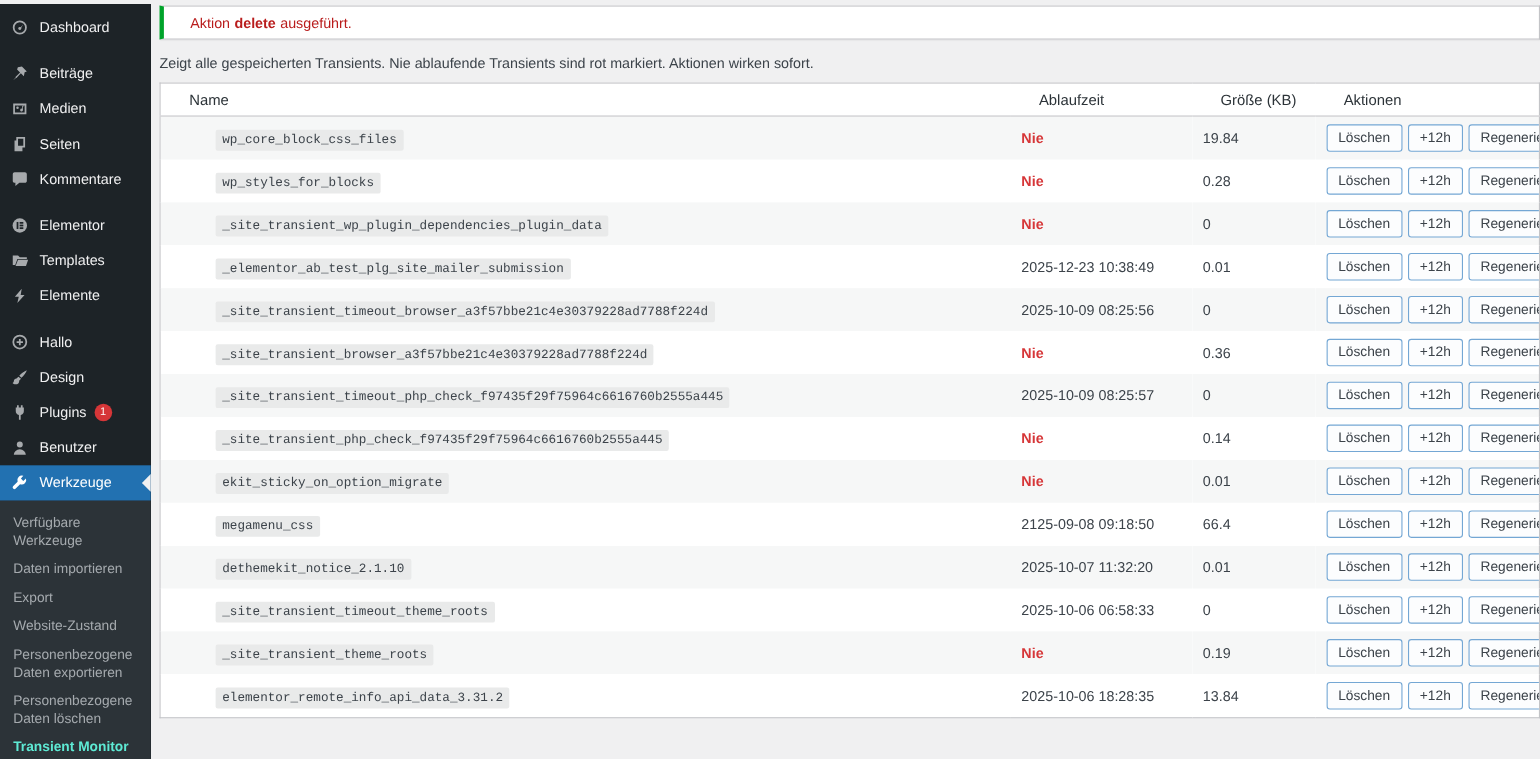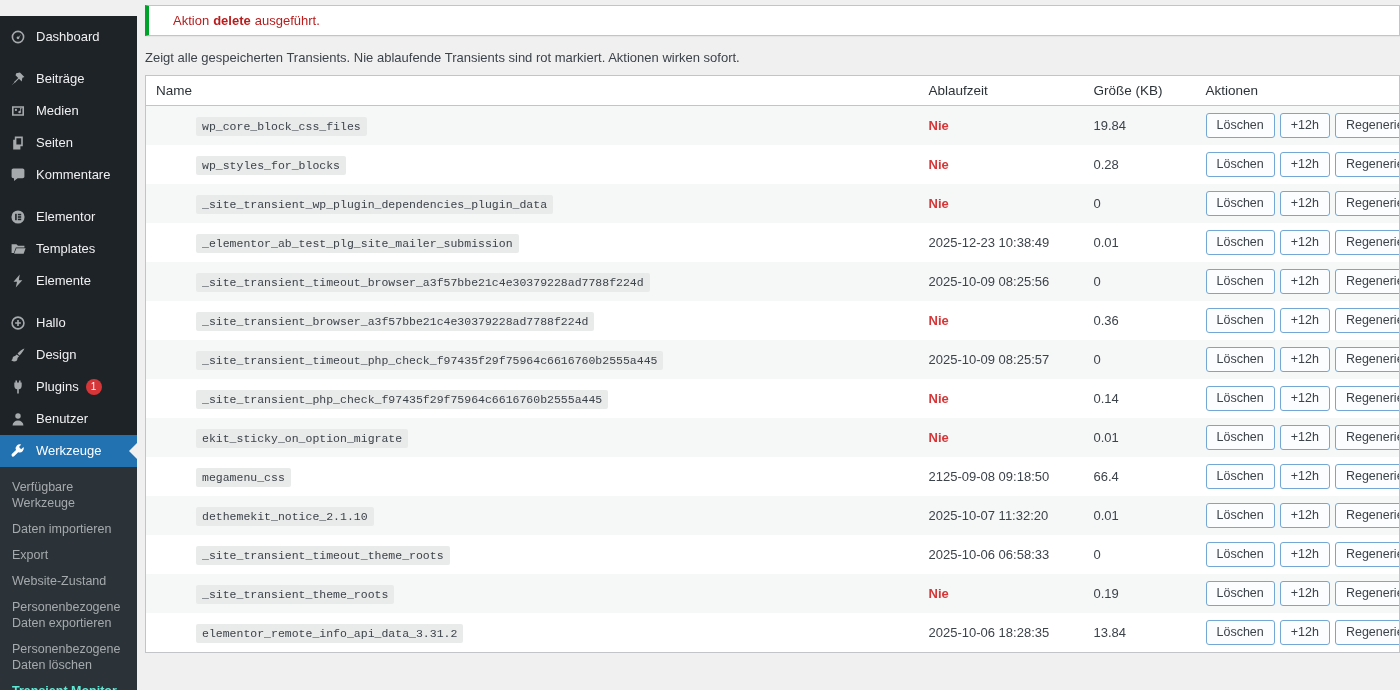--- a/index.html
+++ b/index.html
@@ -6,21 +6,21 @@
   html,body { width: 1400px; height: 690px; overflow: hidden; }
   body {
     font-family: "Liberation Sans", sans-serif;
     background: #f0f0f1;
     color: #3c434a;
     font-size: 13px;
   }
 
   
   .admin-menu {
-    position: fixed; left: 0; top: 16px; bottom: 0;
+    position: fixed; left: 0; top: 4px; bottom: 0;
     width: 137px;
     background: #1d2327;
     padding-top: 5px;
     z-index: 5;
   }
   .menu-item {
     position: relative;
     display: flex; align-items: center;
     padding: 7px 4px 7px 9px;
     color: #f0f0f1;
@@ -105,21 +105,21 @@
     background: #fff;
     border: 1px solid #c3c4c7;
     table-layout: fixed;
     font-size: 13px;
   }
   .transients th {
     text-align: left;
     font-weight: 400;
     font-size: 13.5px;
     color: #2c3338;
-    padding: 7px 10px;
+    padding: 7px 26px;
     border-bottom: 1px solid #c3c4c7;
     background: #fff;
     white-space: nowrap;
   }
   .transients td {
     padding: 7px 10px;
     vertical-align: middle;
     color: #3c434a;
     height: 36px;
     overflow: hidden;

